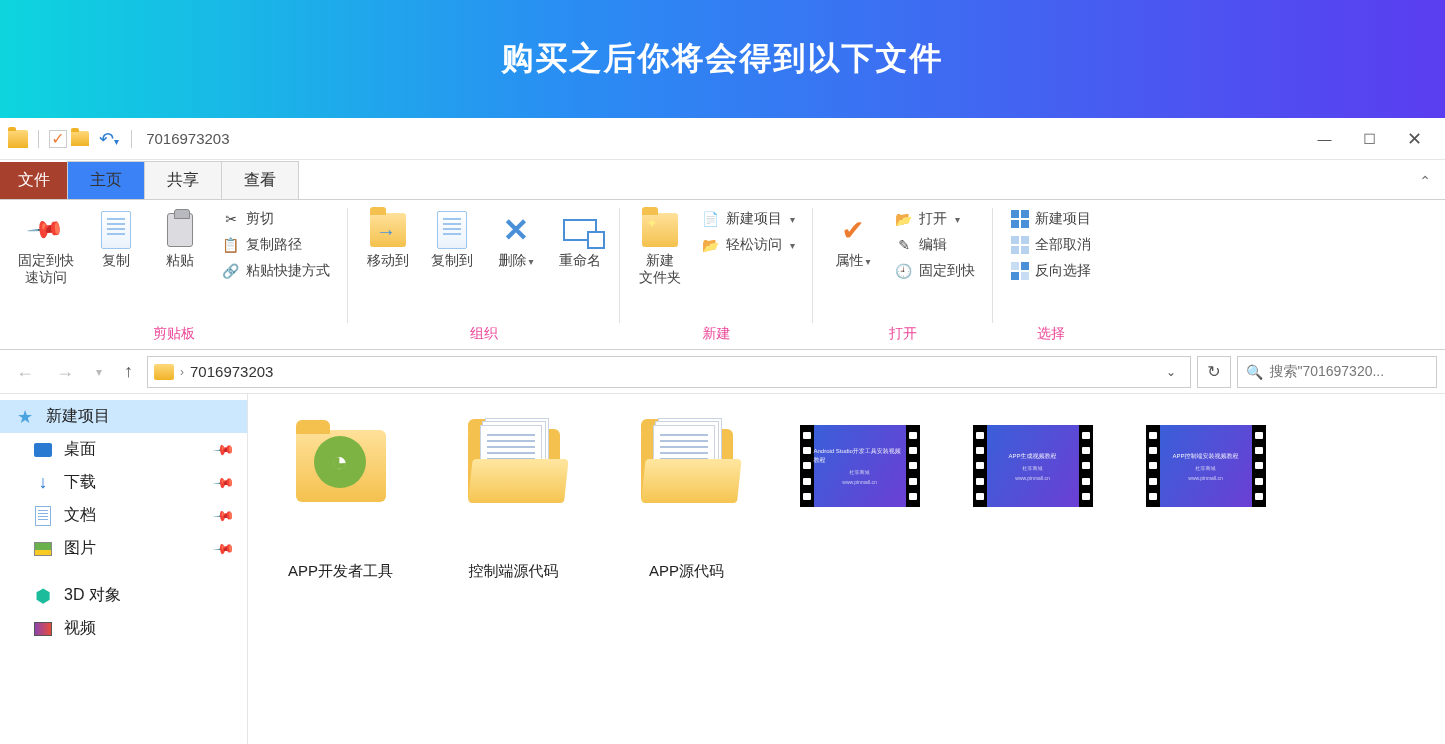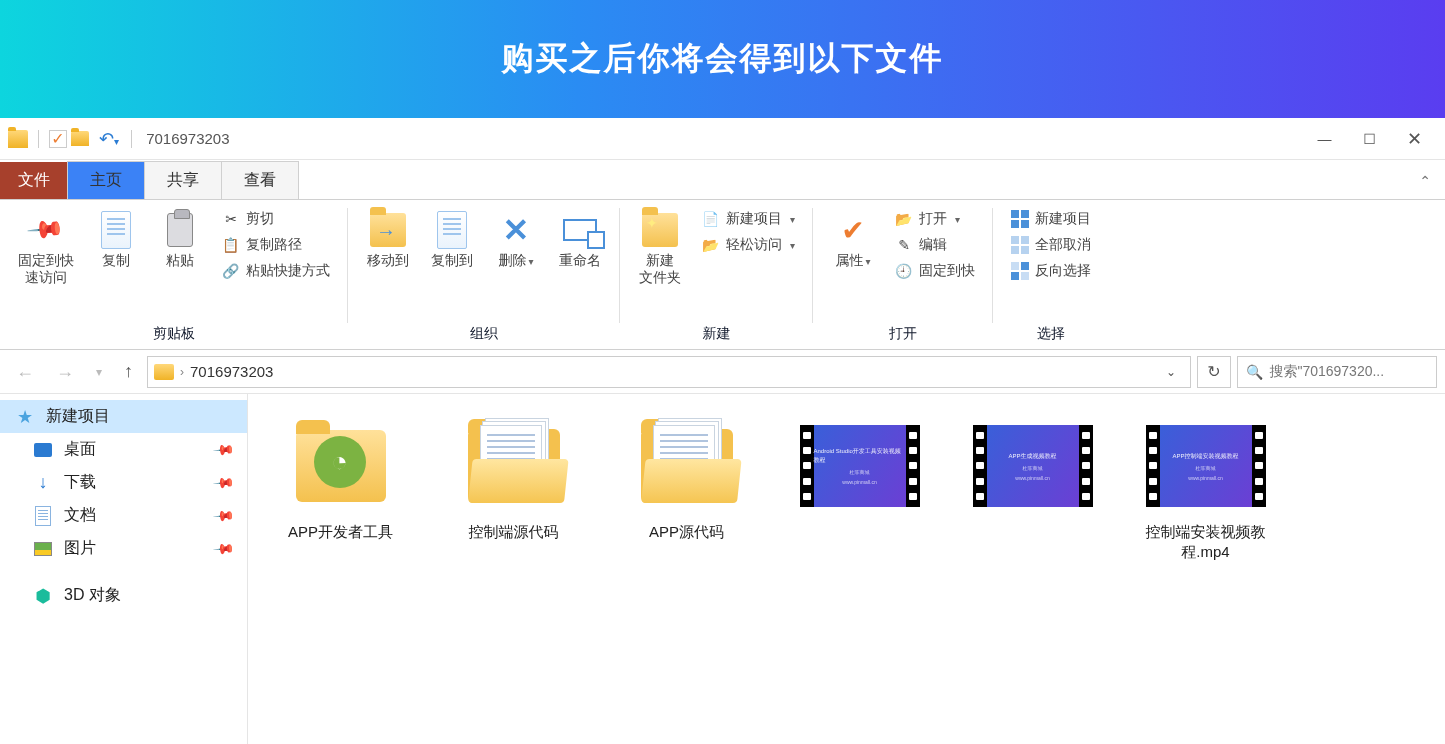--- a/index.html
+++ b/index.html
@@ -23,21 +23,21 @@
 .tab { padding: 8px 22px; font-size:16px; color:#333; background:#f5f5f5; border:1px solid #d0d0d0; border-bottom:none; margin-left:-1px;}
 .tab.active { background:#3b82f6; }
 .tabrow-spacer { flex:1; }
 .collapse-caret { color:#777; font-size:14px; padding:10px 14px; }
 
 .ribbon { height: 150px; background:#fff; border-bottom:1px solid #d0d0d0; display:flex; }
 .rgroup { display:flex; flex-direction:column; align-items:center; padding: 6px 10px 2px; position:relative; }
 .rgroup::after { content:""; position:absolute; right:0; top:8px; bottom:26px; width:1px; background:#e0e0e0;}
 .rgroup:last-child::after { display:none; }
 .rgroup-body { flex:1; display:flex; align-items:flex-start; gap:4px;}
-.rgroup-label { font-size:14px; color:#0f172a; padding:4px 0; }
+.rgroup-label { font-size:14px; color:#ec4899; padding:4px 0; }
 .rbtn-big { display:flex; flex-direction:column; align-items:center; padding:4px 8px; gap:2px; min-width:60px; }
 .rbtn-big .icon-slot { width:36px; height:40px; display:flex; align-items:center; justify-content:center; }
 .rbtn-big .lbl { font-size:14px; color:#444; text-align:center; line-height:1.2; }
 .rcol { display:flex; flex-direction:column; gap:4px; padding:2px 4px; }
 .ritem { display:flex; align-items:center; gap:6px; font-size:14px; color:#444; padding:2px 4px; white-space:nowrap;}
 .ritem .sm-icon { width:18px; height:18px; display:flex; align-items:center; justify-content:center; }
 .caret-dn { font-size:10px; color:#666; margin-left:2px;}
 
 .doc-icon { width:30px; height:38px; border:1px solid #9ec5ed; background:linear-gradient(#fff,#eaf3fc); border-radius:2px; position:relative;}
 .doc-icon::after{content:""; position:absolute; top:6px; left:5px; right:5px; height:2px; background:#9ec5ed; box-shadow:0 5px 0 #9ec5ed,0 10px 0 #9ec5ed,0 15px 0 #9ec5ed;}
@@ -79,21 +79,21 @@
 .doc-sm::after{content:"";position:absolute;top:3px;left:2px;right:2px;height:1px;background:#8ab4e0;box-shadow:0 3px 0 #8ab4e0,0 6px 0 #8ab4e0,0 9px 0 #8ab4e0;}
 .pic-ic{width:18px;height:14px;background:linear-gradient(#6ab04c 60%,#f9ca24 60%);border:1px solid #888;}
 .pc-ic{width:20px;height:14px;background:#3498db;border:1px solid #555;position:relative;}
 .pc-ic::after{content:"";position:absolute;bottom:-4px;left:6px;width:8px;height:3px;background:#888;}
 .cube-ic{color:#1abc9c;font-size:18px;}
 .vid-ic{width:18px;height:14px;background:linear-gradient(90deg,#8e44ad,#e74c3c);border:1px solid #555;}
 
 .fileview { flex:1; padding:16px 10px; display:flex; align-items:flex-start; gap:8px; flex-wrap:wrap;}
 .file-item { width:165px; display:flex; flex-direction:column; align-items:center; gap:6px; padding:6px;}
 .file-thumb { width:120px; height:100px; display:flex; align-items:center; justify-content:center; position:relative;}
-.file-label { font-size:15px; color:#222; text-align:center; line-height:1.35; word-break:break-word;}
+.file-label { font-size:15px; color:#222; text-align:center; line-height:1.35; word-break:break-word;margin-top:39px;}
 
 .folder-thumb { width:90px; height:72px; background:linear-gradient(#ffe19a,#f4c14e); border-radius:6px; position:relative;}
 .folder-thumb::before{content:"";position:absolute;top:-10px;left:0;width:34px;height:14px;background:#f4c14e;border-radius:6px 6px 0 0;}
 .folder-open { width:92px; height:74px; position:relative;}
 .folder-open .back{position:absolute;inset:0;background:#f4c14e;border-radius:6px;}
 .folder-open .back::before{content:"";position:absolute;top:-10px;left:0;width:34px;height:14px;background:#f4c14e;border-radius:6px 6px 0 0;}
 .folder-open .papers{position:absolute;top:-4px;left:12px;width:62px;height:60px;background:#fff;border:1px solid #c9d4e0;box-shadow:3px -3px 0 #fff,3px -3px 0 1px #c9d4e0,6px -6px 0 #fff,6px -6px 0 1px #c9d4e0;}
 .folder-open .papers::after{content:"";position:absolute;top:8px;left:6px;right:6px;height:2px;background:#b0c4de;box-shadow:0 6px 0 #b0c4de,0 12px 0 #b0c4de,0 18px 0 #b0c4de,0 24px 0 #b0c4de;}
 .folder-open .front{position:absolute;bottom:0;left:0;right:-4px;height:44px;background:linear-gradient(#ffe6a0,#f5c552);border-radius:4px;transform:skewX(-6deg);transform-origin:bottom left;}
 .android-badge{position:absolute;width:52px;height:52px;border-radius:50%;background:#7cb342;left:18px;top:6px;display:flex;align-items:center;justify-content:center;color:#fff;font-size:28px;}
@@ -353,20 +353,26 @@
           <span class="pic-ic"></span>
         </span>
       <span>图片</span>
       <span class="side-pin">📌</span>
     </div>
     <div style="height:14px;"></div>
     <div class="side-item" style="padding-left:32px;">
       <span class="side-icon cube-ic">⬢</span>
       <span>3D 对象</span>
     </div>
+    <div class="side-item" style="padding-left:32px;">
+      <span class="side-icon">
+          <span class="vid-ic"></span>
+        </span>
+      <span>视频</span>
+    </div>
   </div>
 
   <div class="fileview">
     <div class="file-item">
       <div class="file-thumb">
           <div class="folder-thumb">
             <div class="android-badge">◔</div>
           </div>
         </div>
       <div class="file-label">APP开发者工具</div>
@@ -458,16 +464,15 @@
             </div>
             <div class="strip right">
               <span></span>
               <span></span>
               <span></span>
               <span></span>
               <span></span>
             </div>
           </div>
         </div>
-      <div class="file-label">控制端安装视频教程.mp4</div>
     </div>
   </div>
 </div>
 
 </body></html>

